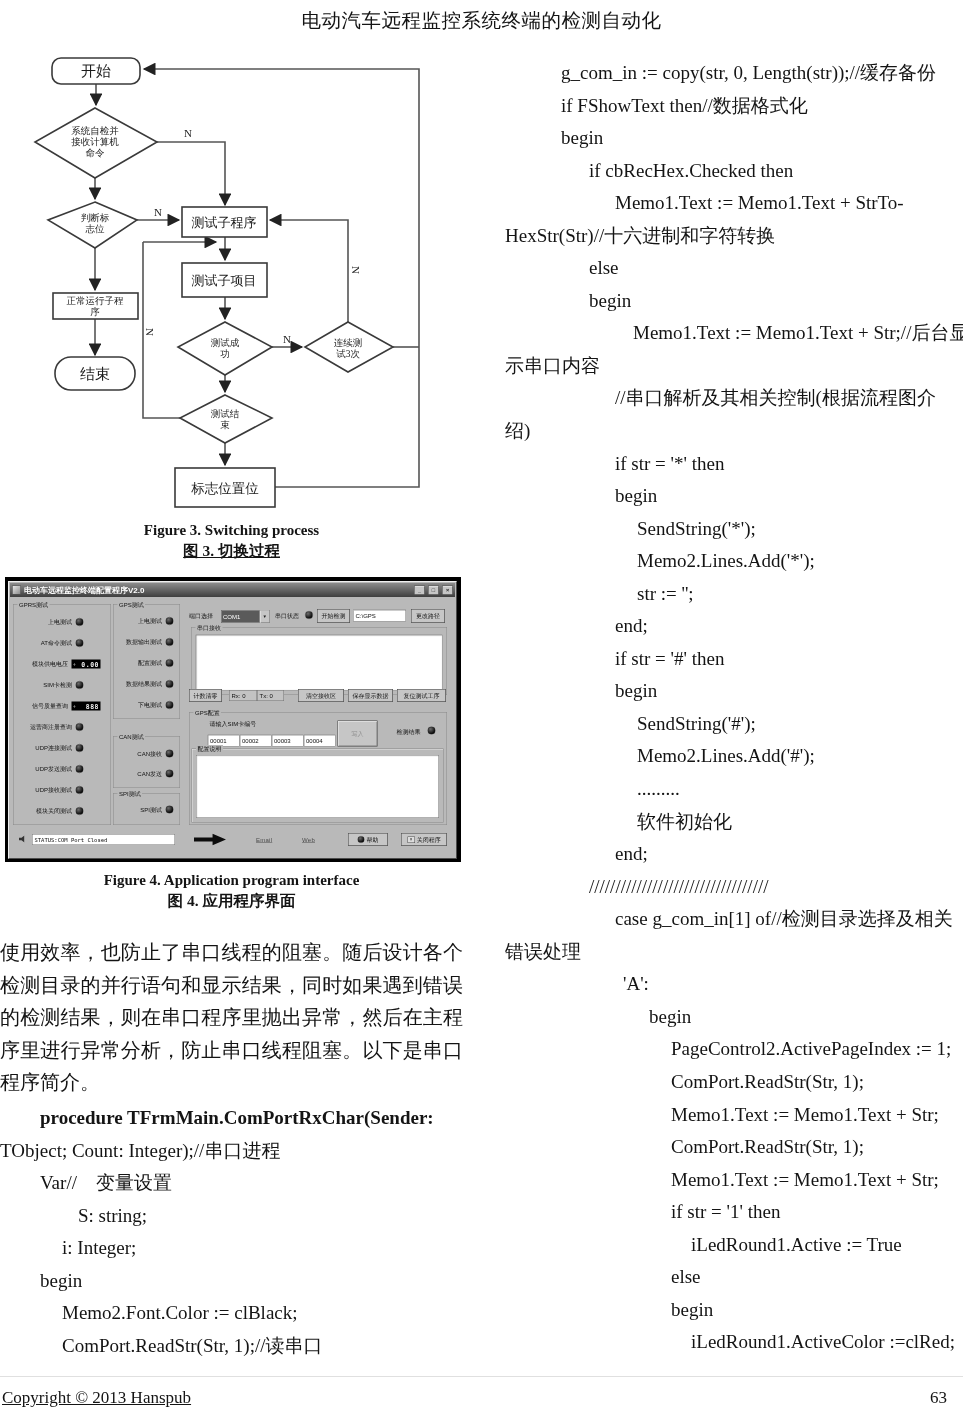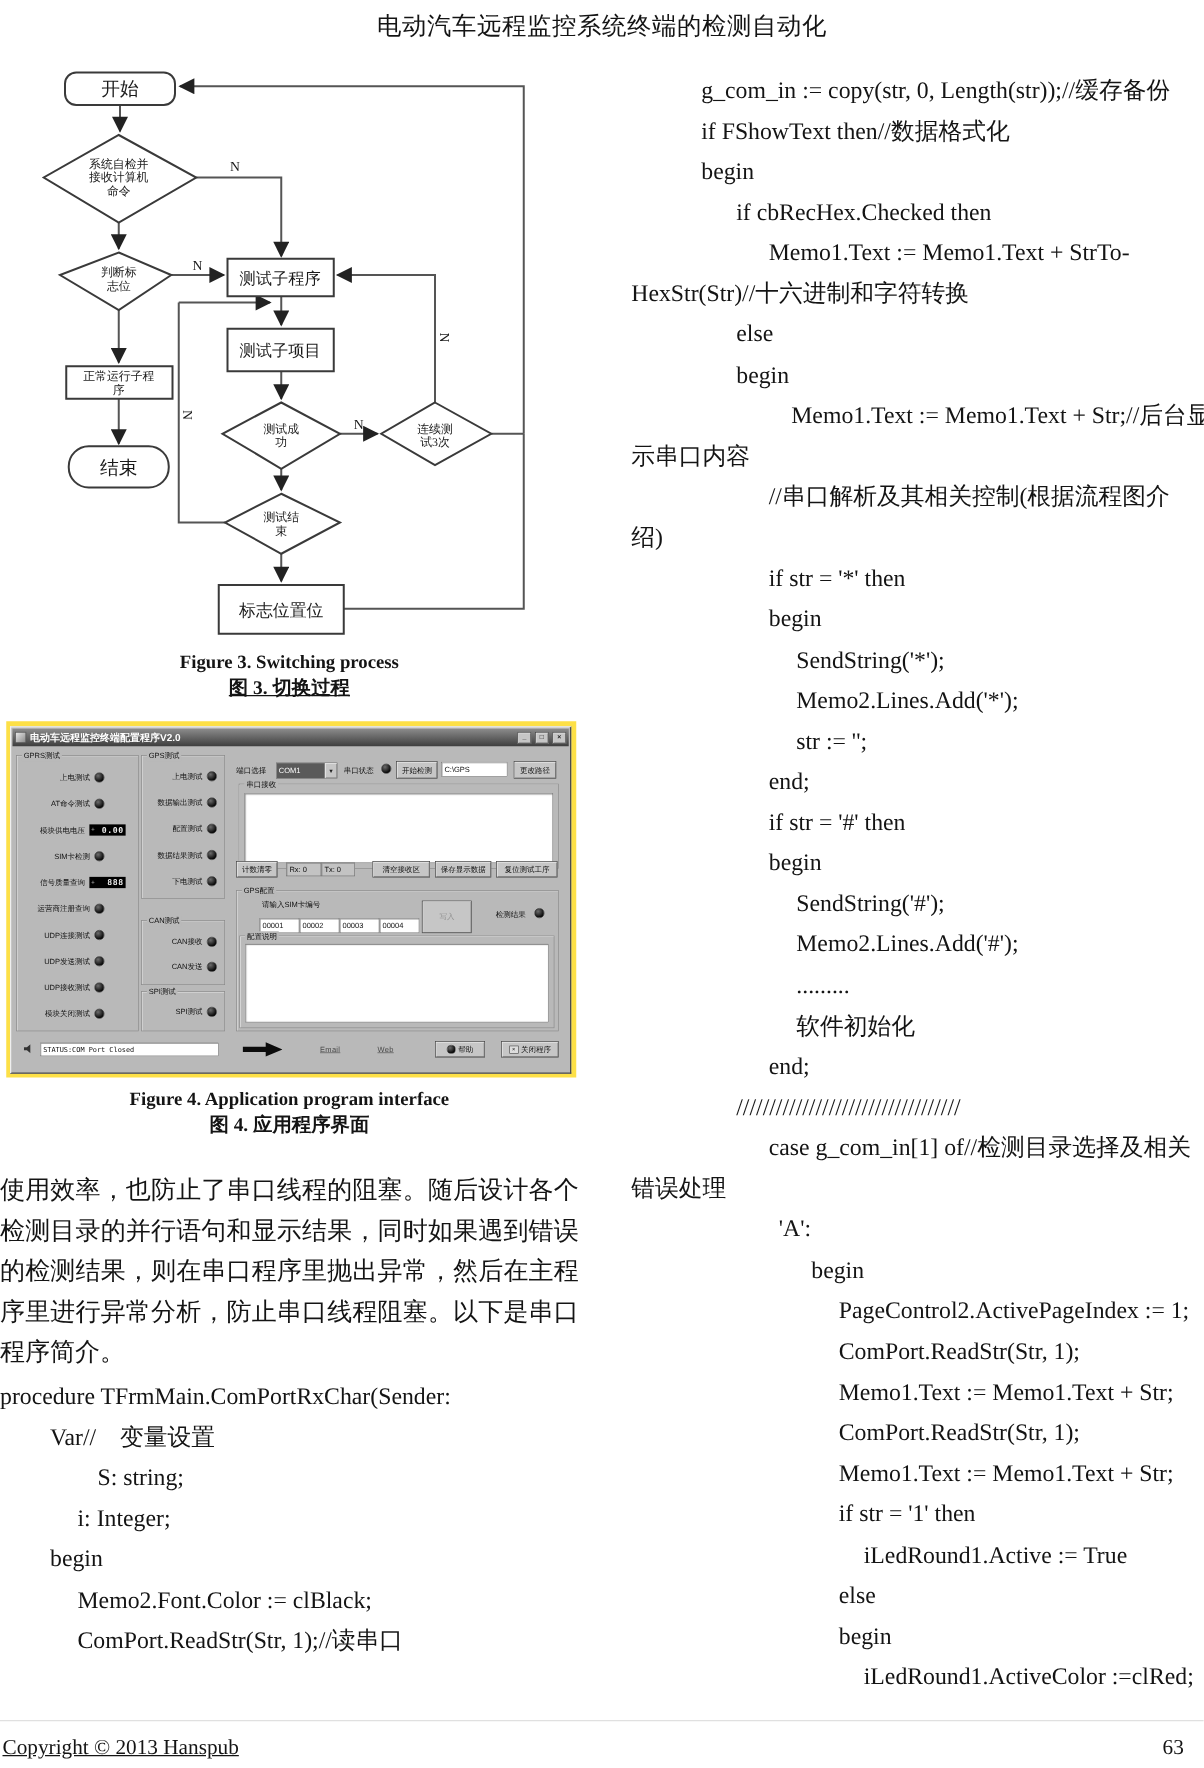--- a/index.html
+++ b/index.html
@@ -20,21 +20,21 @@
   #footrule{top:1376px;left:0;width:963px;height:1px;background:#e0e0e0;}
   .foot{top:1388px;font-size:17px;}
 
   
   #fig3{left:0;top:55px;}
   #fig3 svg text{font-family:"Liberation Serif",serif;fill:#1a1a1a;}
   .fc-shape{fill:#fff;stroke:#3a3a3a;stroke-width:1.6;}
   .fc-line{fill:none;stroke:#555;stroke-width:1.6;}
 
   
-  #shotback{left:5px;top:577px;width:456px;height:285px;background:#fde047;}
+  #shotback{left:5px;top:577px;width:456px;height:285px;background:#000000;}
   #winscale{left:3px;top:4px;width:894px;height:552px;transform:scale(.5);transform-origin:0 0;}
   .win{position:absolute;left:0;top:0;width:894px;height:552px;background:#b9b9b9;
        border:2px solid;border-color:#efefef #4c4c4c #4c4c4c #efefef;
        font-family:"Liberation Sans",sans-serif;font-size:12px;color:#111;}
   .titlebar{position:absolute;left:2px;top:2px;right:2px;height:28px;
        background:linear-gradient(180deg,#8b8b8b,#3e3e3e);display:flex;align-items:center;
        padding:0 4px;gap:6px;}
   .titlebar .t{color:#fff;font-weight:bold;font-size:16px;flex:1;white-space:nowrap;overflow:hidden;}
   .appicon{width:18px;height:18px;background:linear-gradient(135deg,#e8e8e8,#8a8a8a);
        border:1px solid #555;box-sizing:border-box;}
@@ -363,22 +363,23 @@
 <div class="abs" id="para">
   <div class="pl">使用效率，也防止了串口线程的阻塞。随后设计各个</div>
   <div class="pl">检测目录的并行语句和显示结果，同时如果遇到错误</div>
   <div class="pl">的检测结果，则在串口程序里抛出异常，然后在主程</div>
   <div class="pl">序里进行异常分析，防止串口线程阻塞。以下是串口</div>
   <div class="pl last">程序简介。</div>
 </div>
 
 <div class="abs codeblock" id="leftcode">
 
-    <div class="cl" style="">procedure TFrmMain.ComPortRxChar(Sender:</div>
-
+    <div class="cl" style="padding-left: 40px; font-weight: bold;">procedure TFrmMain.ComPortRxChar(Sender:</div>
+
+    <div class="cl" style="padding-left: 0px;">TObject; Count: Integer);//串口进程</div>
 
     <div class="cl" style="padding-left: 40px;">Var//    变量设置</div>
 
     <div class="cl" style="padding-left: 78px;">S: string;</div>
 
     <div class="cl" style="padding-left: 62px;">i: Integer;</div>
 
     <div class="cl" style="padding-left: 40px;">begin</div>
 
     <div class="cl" style="padding-left: 62px;">Memo2.Font.Color := clBlack;</div>

